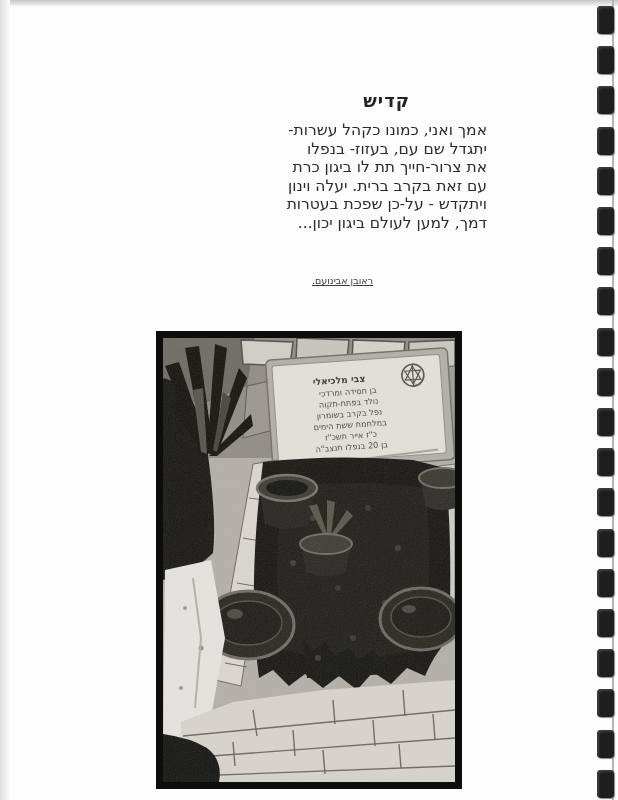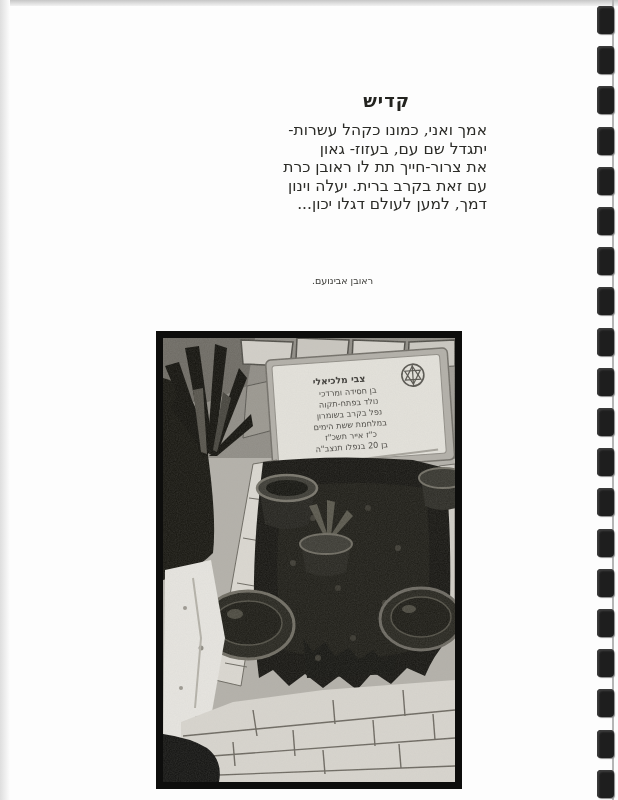--- a/index.html
+++ b/index.html
@@ -17,40 +17,41 @@
   .binding-line{position:absolute;top:0;left:612px;width:2px;height:800px;background:#b5b5b5;}
   .binding{position:absolute;top:0;left:0;width:618px;height:800px;pointer-events:none;}
   .tooth{position:absolute;left:597px;width:17px;height:28px;background:#1e1e1e;
     border-radius:4px;box-shadow:inset 2px 2px 2px #3d3d3d, 1px 1px 1px #8a8a8a;}
   
   .page-title{position:absolute;top:70px;right:208px;font-size:18px;font-weight:bold;
     color:#23231f;letter-spacing:1px;direction:rtl;margin-top:20px;}
   .poem{position:absolute;top:121px;right:131px;direction:rtl;text-align:right;
     font-size:15.5px;line-height:18.6px;color:#2b2b27;}
   .attribution{position:absolute;top:275px;right:245px;direction:rtl;
-    font-size:9.5px;color:#3a3a36;}
+    font-size:9.5px;color:#3a3a36;text-decoration:underline;}
   
   .photo-frame{position:absolute;left:156px;top:331px;width:306px;height:458px;
     background:#0d0d0c;box-sizing:border-box;padding:7px;}
   .photo-frame svg{display:block;width:292px;height:444px;background:#aaa7a0;}
 </style>
 </head>
 <body>
 
 <div class="scan-top"></div>
 <div class="scan-left"></div>
 
 <div class="page-title">קדיש</div>
 
 <div class="poem">
   <div>אמך ואני, כמונו כקהל עשרות-</div>
-  <div>יתגדל שם עם, בעזוז- גאון</div>
-  <div>את צרור-חייך תת לו ראובן כרת</div>
+  <div>יתגדל שם עם, בעזוז- בנפלו</div>
+  <div>את צרור-חייך תת לו ביגון כרת</div>
   <div>עם זאת בקרב ברית. יעלה וינון</div>
-  <div>דמך, למען לעולם דגלו יכון...</div>
+  <div>ויתקדש - על-כן שפכת בעטרות</div>
+  <div>דמך, למען לעולם ביגון יכון...</div>
 </div>
 
 <div class="attribution">ראובן אבינועם.</div>
 
 <div class="photo-frame">
 <svg viewBox="0 0 292 444" xmlns="http://www.w3.org/2000/svg">
   <defs>
     <filter id="grain" x="0" y="0" width="100%" height="100%">
       <feTurbulence type="fractalNoise" baseFrequency="0.9" numOctaves="2" result="n"></feTurbulence>
       <feColorMatrix in="n" type="matrix" values="0 0 0 0 0.5  0 0 0 0 0.5  0 0 0 0 0.48  0 0 0 0.35 0"></feColorMatrix>

